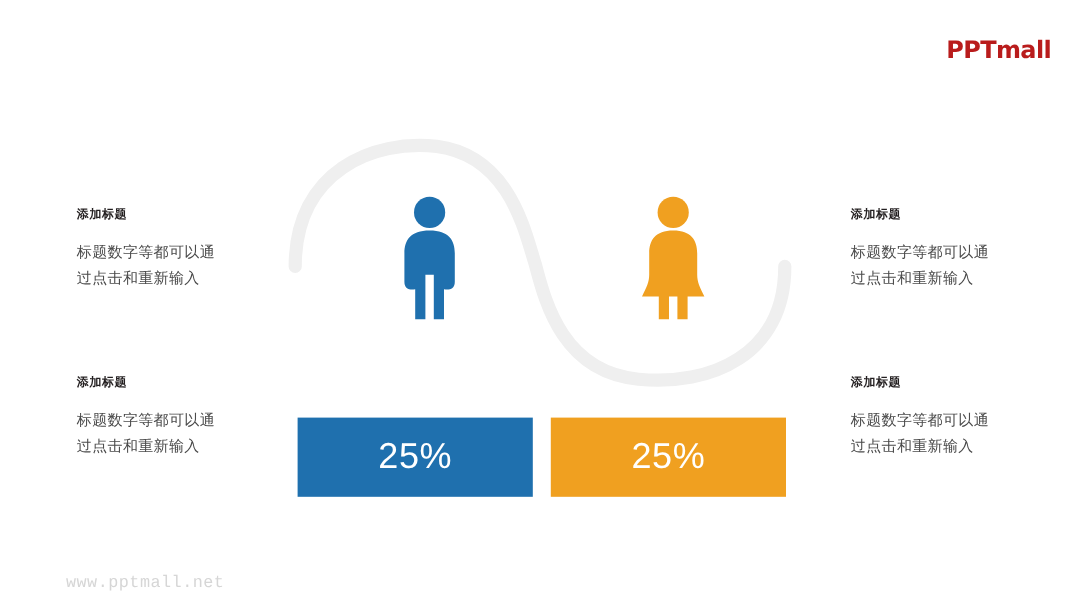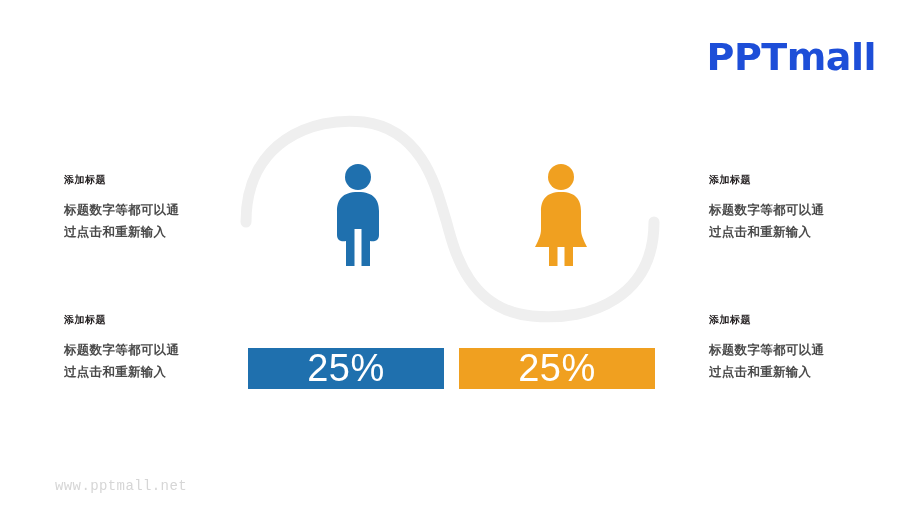--- a/index.html
+++ b/index.html
@@ -21,28 +21,27 @@
     height: 506px;
     background: #ffffff;
     overflow: hidden;
   }
 
   
   .brand-logo {
     position: absolute;
     top: 26px;
     right: 24px;
-    font-size: 38px;
+    font-size: 20px;
     line-height: 30px;
     letter-spacing: -0.5px;
-    color: #1d4ed8;
+    color: #b91c1c;
     font-weight: 700;
     font-family: "DejaVu Sans", sans-serif;
     user-select: none;
-    margin-top: 16px;
   }
 
   
   .s-curve {
     position: absolute;
     left: 240px;
     top: 100px;
     width: 420px;
     height: 240px;
     pointer-events: none;
@@ -52,26 +51,26 @@
   .person {
     position: absolute;
   }
   .person-male   { left: 330px; top: 163px; width: 56px; height: 105px; }
   .person-female { left: 533px; top: 163px; width: 56px; height: 105px; }
 
   
   .bar {
     position: absolute;
     top: 348px;
-    height: 41px;
+    height: 66px;
     display: flex;
     align-items: center;
     justify-content: center;
     color: #ffffff;
-    font-size: 38px;
+    font-size: 30px;
     font-weight: 400;
     letter-spacing: 0.5px;
     font-family: "Liberation Sans", sans-serif;
   }
   .bar-blue   { left: 248px; width: 196px; background: #1F70AE; }
   .bar-orange { left: 459px; width: 196px; background: #F0A020; }
 
   
   .tblock {
     position: absolute;
@@ -80,21 +79,21 @@
   .tblock .t-title {
     font-size: 10px;
     font-weight: 700;
     color: #231f20;
     line-height: 20px;
     margin: 0 0 9px 0;
     letter-spacing: 0.5px;
   }
   .tblock .t-body {
     font-size: 12.5px;
-    font-weight: 700;
+    font-weight: 400;
     color: #4a4a4a;
     line-height: 22px;
     margin: 0;
     letter-spacing: 0.3px;
   }
 
   .tb-top-left    { left: 64px;  top: 170px; }
   .tb-bottom-left { left: 64px;  top: 310px; }
   .tb-top-right   { left: 709px; top: 170px; }
   .tb-bottom-right{ left: 709px; top: 310px; }

